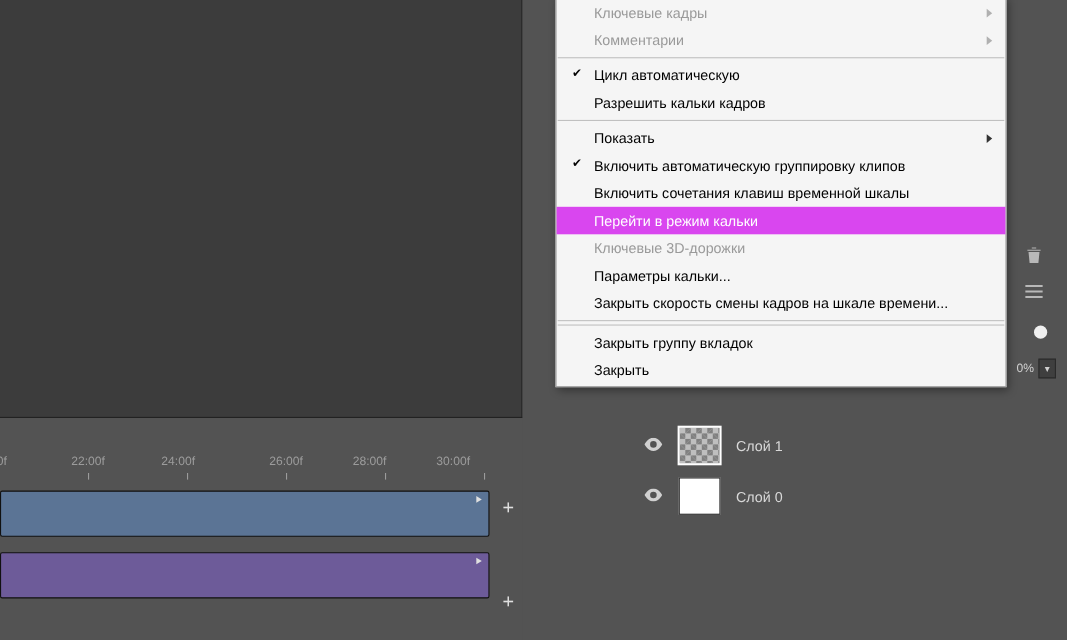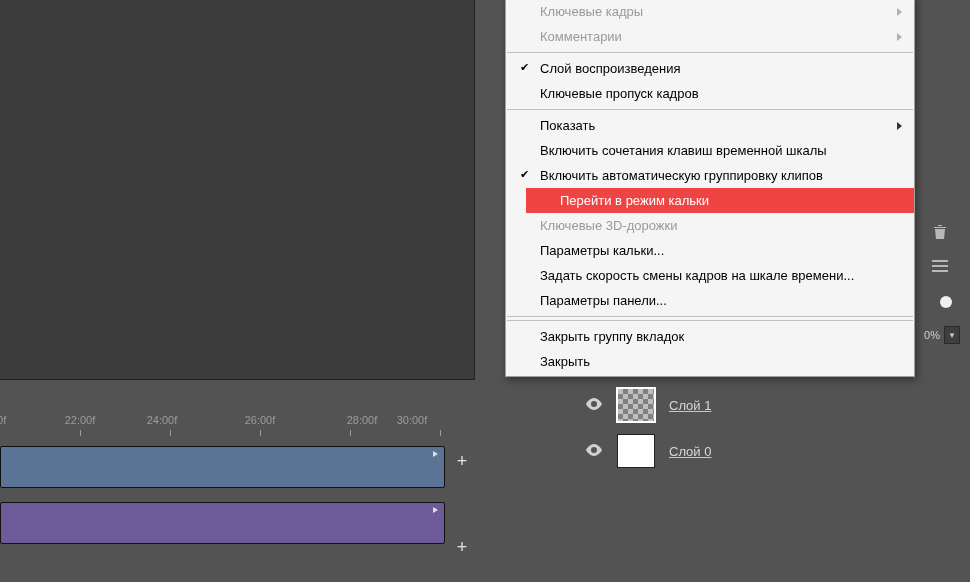--- a/index.html
+++ b/index.html
@@ -133,21 +133,20 @@
     border: 1px solid #2a2a2a;
     display: flex; align-items: center; justify-content: center;
     font-size: 9px;
     cursor: pointer;
   }
   .layers {
     position: absolute;
     top: 382px;
     left: 110px;
     width: 360px;
-    text-decoration: underline;
   }
   .layer-row {
     display: flex;
     align-items: center;
     gap: 14px;
     height: 46px;
   }
   .eye {
     width: 18px; color: #d0d0d0; font-size: 14px;
     cursor: pointer;
@@ -197,23 +196,22 @@
     right: 12px; top: 50%;
     transform: translateY(-50%);
     width: 0; height: 0;
     border-left: 5px solid #333;
     border-top: 4px solid transparent;
     border-bottom: 4px solid transparent;
   }
   .menu-item.disabled { color: #9a9a9a; }
   .menu-item.disabled.with-arrow::after { border-left-color: #b0b0b0; }
   .menu-item.highlighted {
-    background: #ef4444;
+    background: #d946ef;
     color: #fff;
-    margin-left: 20px;
   }
   .menu-item.checked::before {
     content: "✔";
     position: absolute;
     left: 14px; top: 3px;
     font-size: 11px;
     color: #000;
   }
   .menu-sep {
     height: 1px;
@@ -225,21 +223,21 @@
 <body>
 
 <div class="preview"></div>
 
 <div class="timeline-area">
   <div class="ruler">
     <span style="left:-9px">20:00f</span>
     <span style="left:80px">22:00f</span>
     <span style="left:162px">24:00f</span>
     <span style="left:260px">26:00f</span>
-    <span style="left:362px">28:00f</span>
+    <span style="left:336px">28:00f</span>
     <span style="left:412px">30:00f</span>
 
     <div class="tick" style="left:80px"></div>
     <div class="tick" style="left:170px"></div>
     <div class="tick" style="left:260px"></div>
     <div class="tick" style="left:350px"></div>
     <div class="tick" style="left:440px"></div>
   </div>
   <div class="tracks">
     <div class="track track-blue">
@@ -291,28 +289,27 @@
       <div class="thumb thumb-white"></div>
       <div class="layer-name">Слой 0</div>
     </div>
   </div>
 </div>
 
 <div class="menu">
   <div class="menu-item disabled with-arrow">Ключевые кадры</div>
   <div class="menu-item disabled with-arrow">Комментарии</div>
   <div class="menu-sep"></div>
-  <div class="menu-item checked">Слой воспроизведения</div>
-  <div class="menu-item">Ключевые пропуск кадров</div>
+  <div class="menu-item checked">Цикл автоматическую</div>
+  <div class="menu-item">Разрешить кальки кадров</div>
   <div class="menu-sep"></div>
   <div class="menu-item with-arrow">Показать</div>
+  <div class="menu-item checked">Включить автоматическую группировку клипов</div>
   <div class="menu-item">Включить сочетания клавиш временной шкалы</div>
-  <div class="menu-item checked">Включить автоматическую группировку клипов</div>
   <div class="menu-item highlighted">Перейти в режим кальки</div>
   <div class="menu-item disabled">Ключевые 3D-дорожки</div>
   <div class="menu-item">Параметры кальки...</div>
-  <div class="menu-item">Задать скорость смены кадров на шкале времени...</div>
-  <div class="menu-item">Параметры панели...</div>
+  <div class="menu-item">Закрыть скорость смены кадров на шкале времени...</div>
   <div class="menu-sep"></div>
   <div class="menu-sep"></div>
   <div class="menu-item">Закрыть группу вкладок</div>
   <div class="menu-item">Закрыть</div>
 </div>
 
 </body></html>

